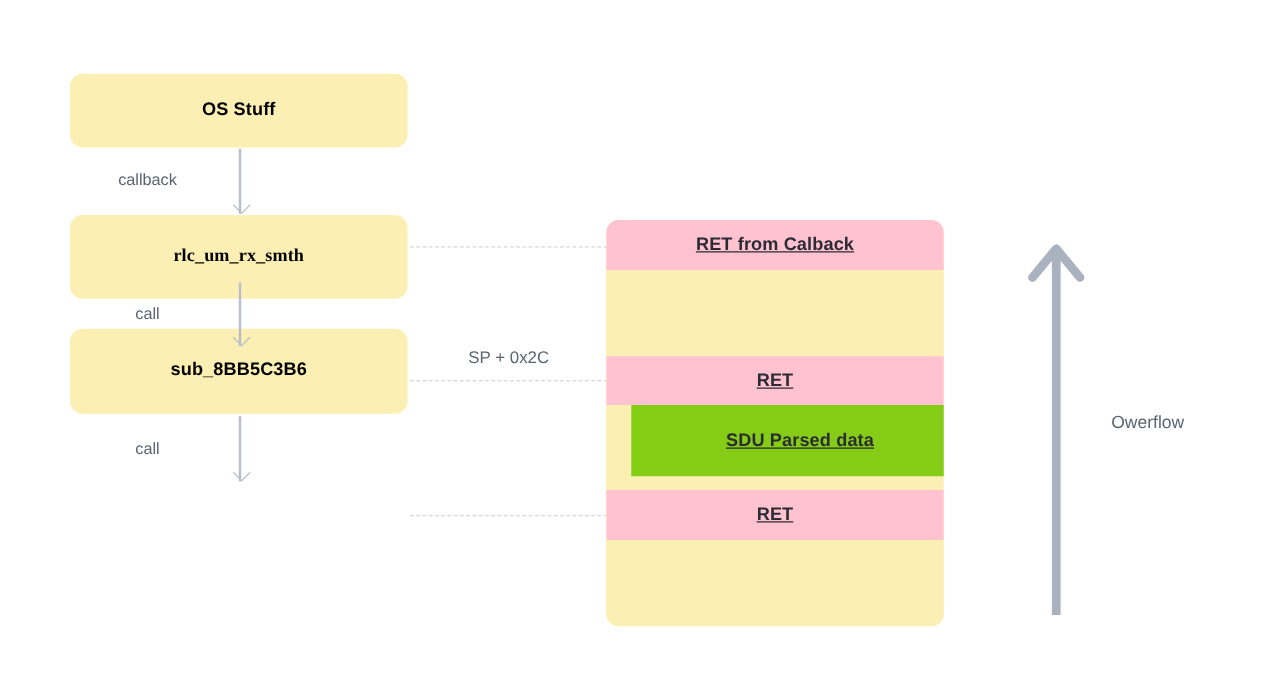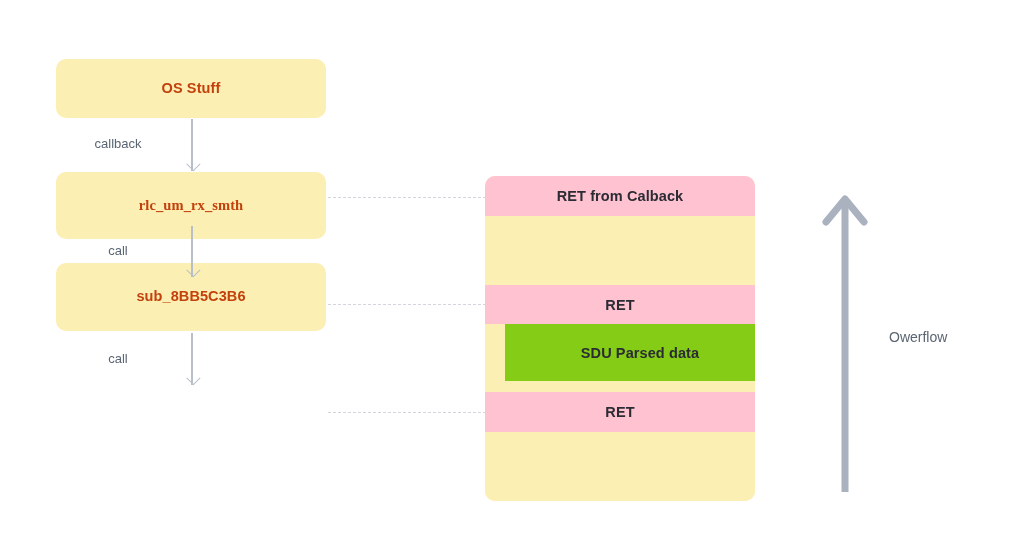--- a/index.html
+++ b/index.html
@@ -30,21 +30,21 @@
     background: #FCEFB4;
     border-radius: 10px;
     display: flex;
     align-items: center;
     justify-content: center;
     box-sizing: border-box;
   }
   .flow-box .flow-label {
     font-size: 14.5px;
     font-weight: bold;
-    color: #c2410c;
+    color: #000000;
     letter-spacing: 0.1px;
     text-align: left;
     line-height: 1.2;
   }
   #box-os-stuff        { top: 59px;  height: 59px; }
   #box-rlc-um-rx-smth  { top: 172px; height: 67px; font-family: Liberation Serif, serif; }
   #box-sub-8bb5c3b6    { top: 263px; height: 68px; }
   #box-get-data-offset { top: 386px; height: 54px; }
 
   
@@ -130,20 +130,21 @@
     align-items: center;
     justify-content: center;
     box-sizing: border-box;
   }
   .stack-segment .seg-label {
     font-size: 14.5px;
     font-weight: bold;
     color: #2b2b33;
     text-align: center;
     letter-spacing: 0.1px;
+    text-decoration: underline;
   }
 
   
   #overflow-arrow {
     position: absolute;
     left: 820px;
     top: 186px;
     width: 50px;
     height: 306px;
   }
@@ -188,20 +189,21 @@
 
   <div class="call-arrow" id="arrow-call-2">
     <div class="shaft"></div>
     <div class="head"></div>
   </div>
   <div class="edge-label" id="label-call-2">call</div>
 
   <div class="sp-connector" id="connector-sp"></div>
 
   <div class="sp-connector" id="connector-sp-2c"></div>
+  <div class="sp-label" id="label-sp-2c">SP + 0x2C</div>
 
   <div class="sp-connector" id="connector-sp-2c-b4"></div>
 
   <div id="stack-column">
     <div class="stack-segment" id="seg-0" style="top: 0px; height: 40px; background: rgb(255, 194, 209);">
       <span class="seg-label">RET from Calback</span>
     </div>
     <div class="stack-segment" id="seg-1" style="top: 40px; height: 69px; background: rgb(252, 239, 180);">
       <span class="seg-label"></span>
     </div>

